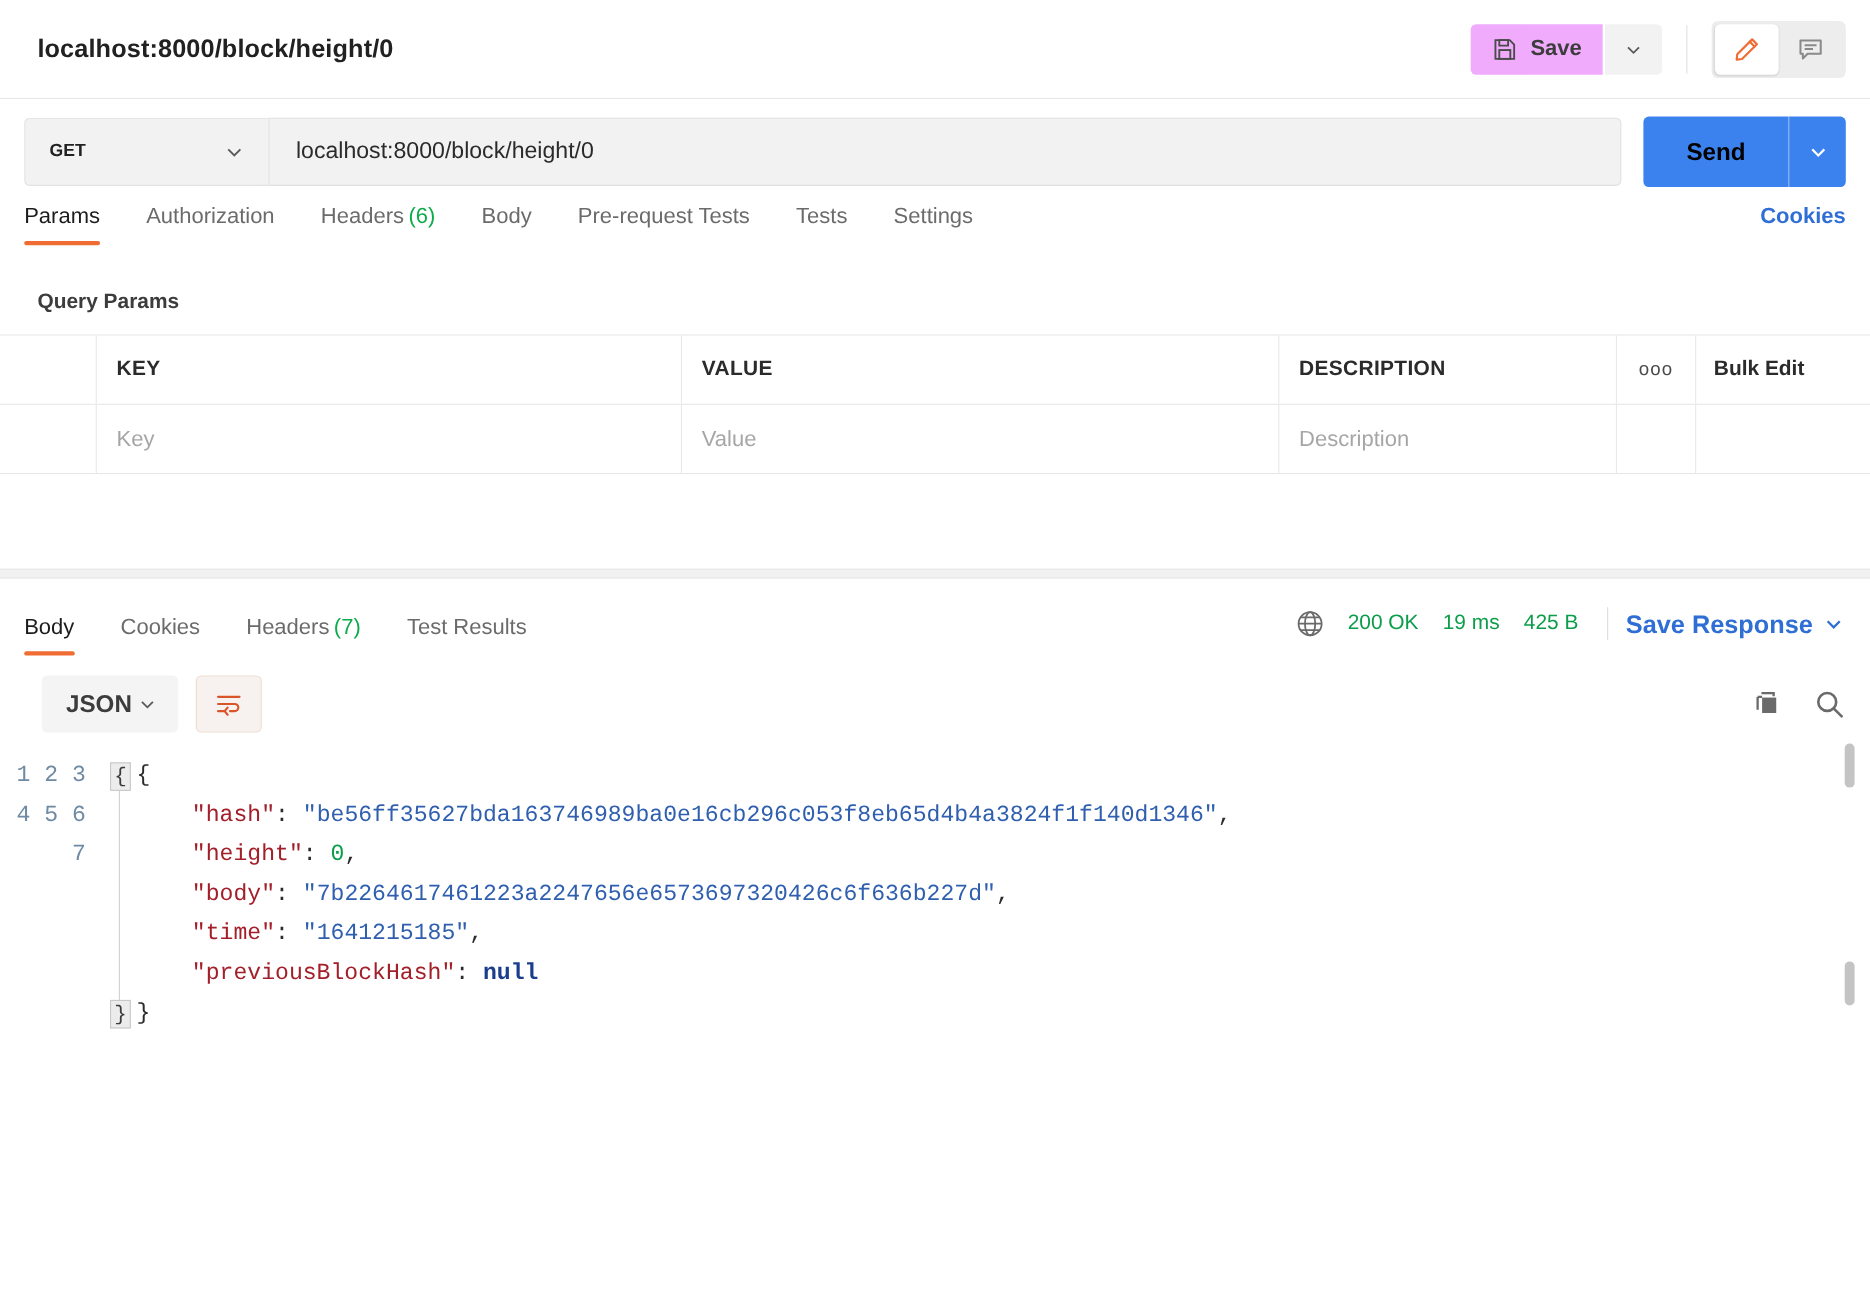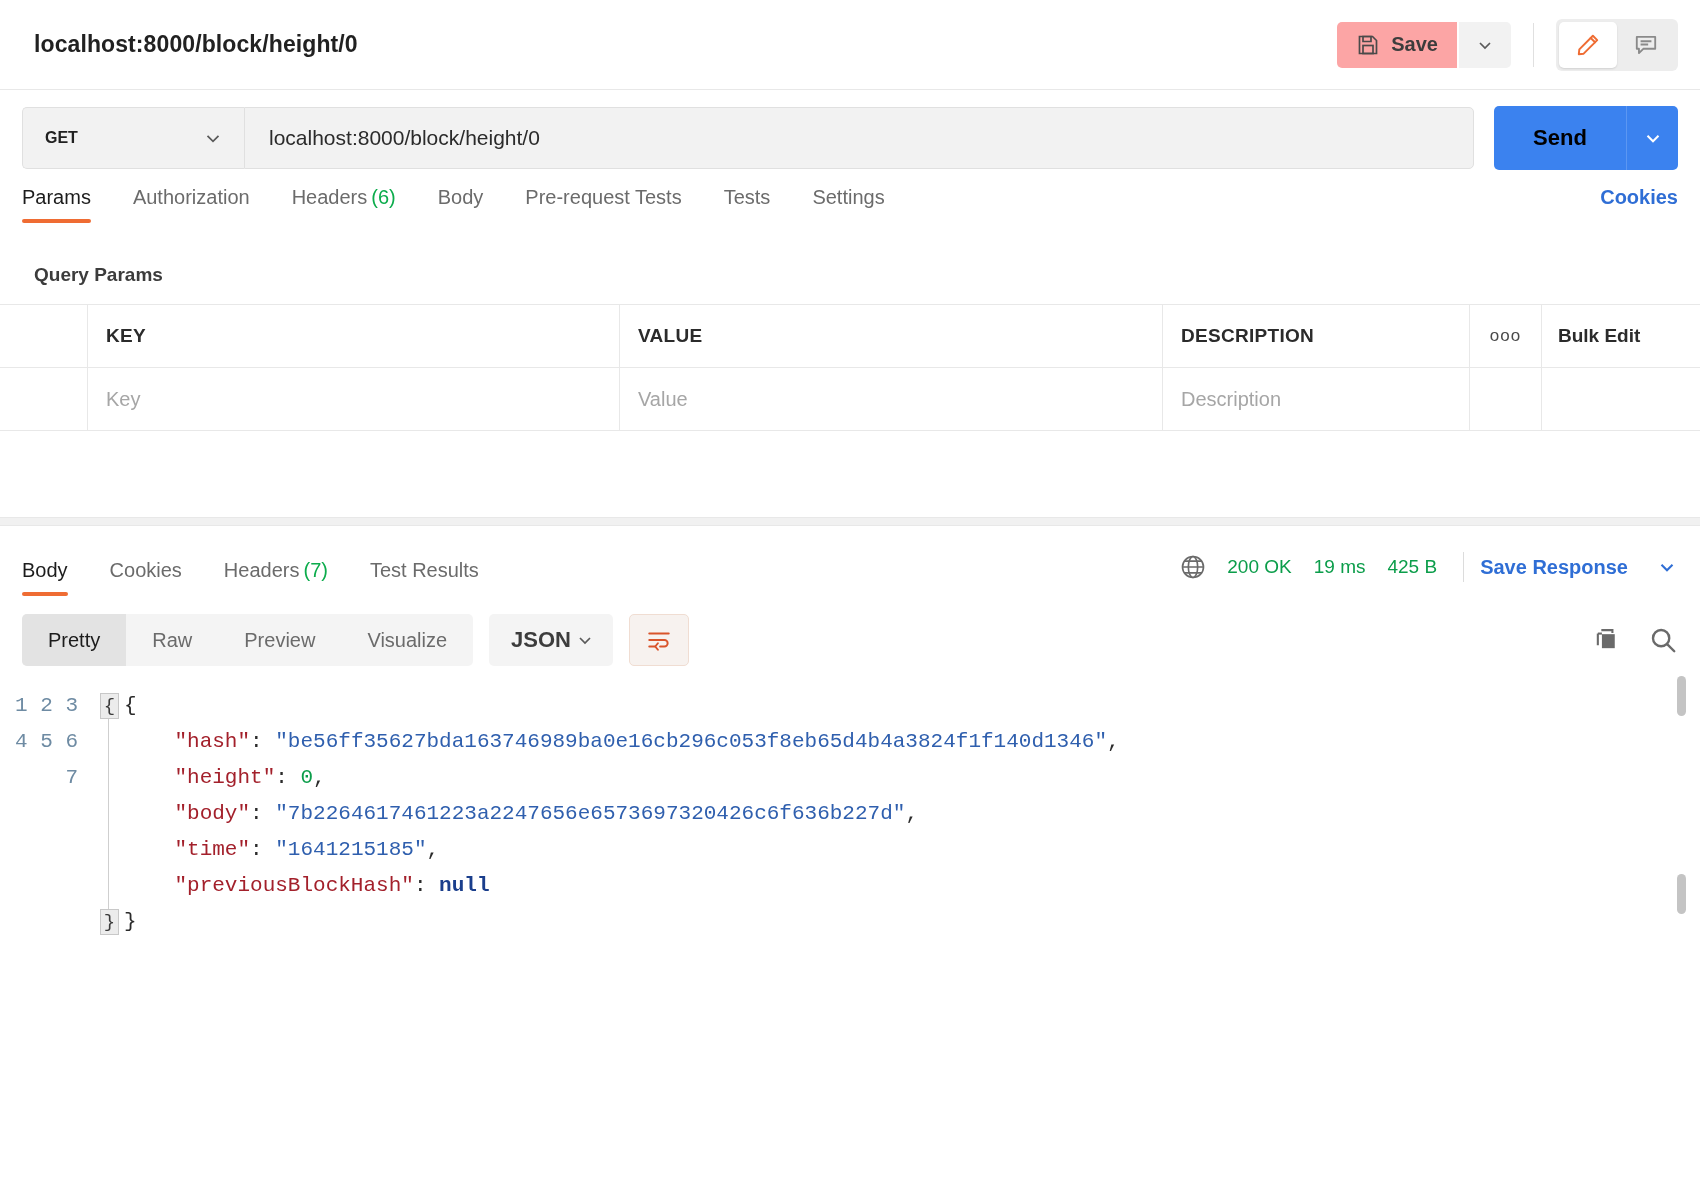--- a/index.html
+++ b/index.html
@@ -18,21 +18,21 @@
     padding: 0 22px 0 34px;
     border-bottom: 1px solid #e8e8e8;
   }
   .tab-title { font-size: 23px; font-weight: 700; color: #212121; letter-spacing: .1px; }
   .topbar-right { margin-left: auto; display: flex; align-items: center; }
 
   .save-group { display: flex; align-items: center; }
   .save-btn {
     display: flex; align-items: center; gap: 11px;
     height: 46px; padding: 0 19px;
-    background: #fca5a5; border-radius: 5px 0 0 5px;
+    background: #f0abfc; border-radius: 5px 0 0 5px;
     font-size: 20px; font-weight: 700; color: #3c3c3c;
     cursor: pointer;
   }
   .save-caret {
     width: 52px; height: 46px;
     background: #f2f2f2; border-radius: 0 5px 5px 0;
     margin-left: 2px;
     display: flex; align-items: center; justify-content: center;
     cursor: pointer;
   }
@@ -117,21 +117,21 @@
   .mid-gap { height: 86px; }
   .resp-sep { height: 9px; background: #f1f1f1; border-top: 1px solid #e8e8e8; border-bottom: 1px solid #e8e8e8; }
 
   
   .resp-tabs { display: flex; align-items: flex-end; padding: 22px 22px 0 22px; height: 70px; }
   .resp-right { margin-left: auto; display: flex; align-items: center; gap: 0; padding-bottom: 14px; text-align: right; }
   .globe { margin-right: 20px; display: flex; align-items: center; }
   .stat { font-size: 19px; color: #0b9d4a; margin-right: 22px; font-weight: 400; }
   .stat.ok { font-weight: 400; }
   .vsep2 { width: 1px; height: 30px; background: #dcdcdc; margin: 0 16px 0 4px; }
-  .save-resp { font-size: 20px; font-weight: 700; color: #2f6ed5; cursor: pointer; margin-right: 28px; }
+  .save-resp { font-size: 23px; font-weight: 700; color: #2f6ed5; cursor: pointer; margin-right: 8px; }
 
   
   .fmt-row { display: flex; align-items: center; padding: 18px 22px 0 22px; }
   .fmt-group { display: flex; background: #f4f4f4; border-radius: 5px; overflow: hidden; }
   .fmt-btn {
     height: 52px; padding: 0 26px;
     display: flex; align-items: center; justify-content: center;
     font-size: 20px; color: #6b6b6b; cursor: pointer;
   }
   .fmt-btn.active { background: #e3e3e3; color: #1c1c1c; }
@@ -355,26 +355,20 @@
     <span class="save-resp">Save Response</span>
     <span>
       <svg width="22" height="22" viewBox="0 0 20 20" fill="none" stroke="#2f6ed5" stroke-width="1.9">
         <path d="M5 8l5 5 5-5"></path>
       </svg>
     </span>
   </div>
 </div>
 
 <div class="fmt-row">
-  <div class="fmt-group">
-    <div class="fmt-btn active">Pretty</div>
-    <div class="fmt-btn">Raw</div>
-    <div class="fmt-btn">Preview</div>
-    <div class="fmt-btn">Visualize</div>
-  </div>
 
   <div class="json-sel">
     <span>JSON</span>
     <span>
       <svg width="20" height="20" viewBox="0 0 20 20" fill="none" stroke="#5a5a5a" stroke-width="1.7">
         <path d="M5 8l5 5 5-5"></path>
       </svg>
     </span>
   </div>
 

